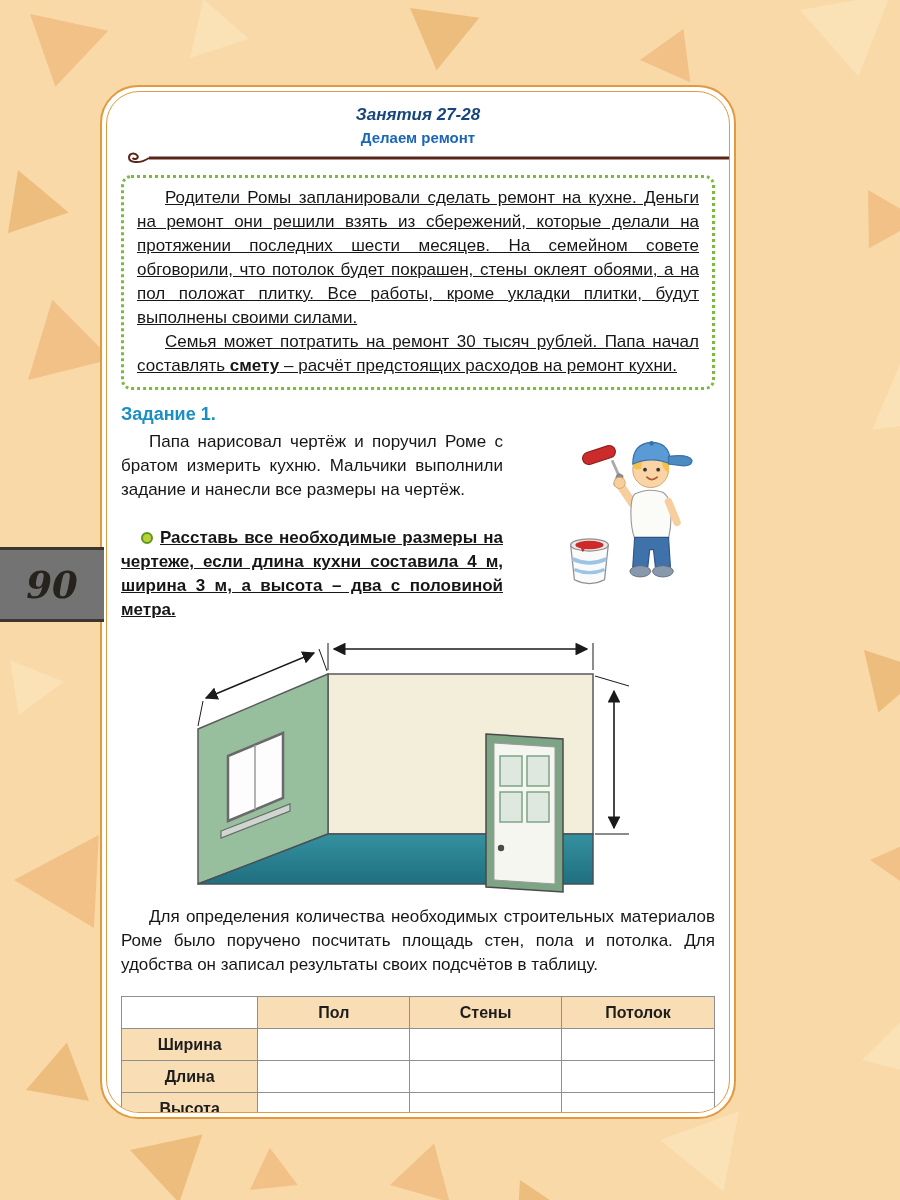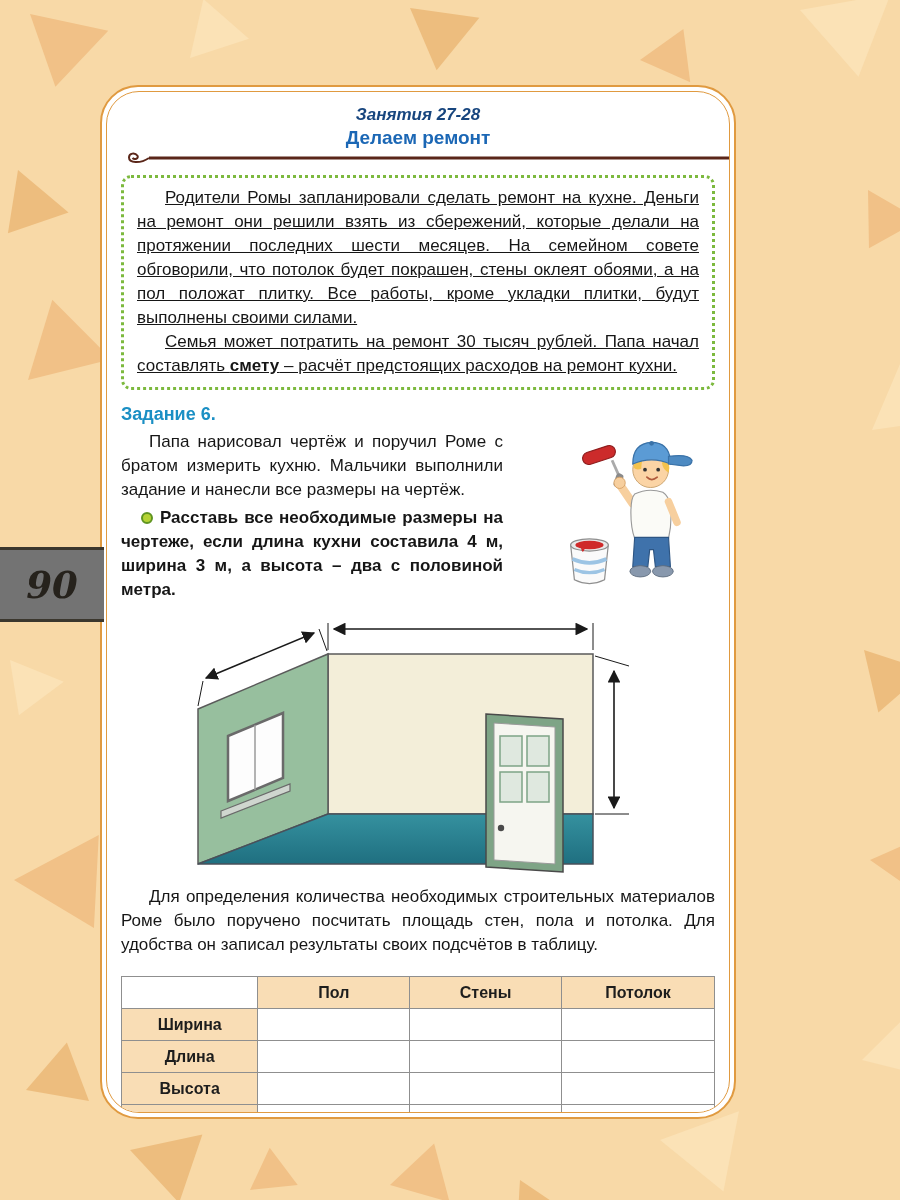--- a/index.html
+++ b/index.html
@@ -23,37 +23,37 @@
   .page-tab {
     position:absolute; left:0; top:547px; width:104px; height:75px;
     background:#737373; border-top:3px solid #3b372e; border-bottom:3px solid #3b372e;
     z-index:3; display:flex; align-items:center; justify-content:center;
     font-family:"DejaVu Serif", serif; font-style:italic; font-weight:bold;
     font-size:37px; color:#26221c;
   }
 
   .header { text-align:center; }
   .lesson-label { color:#17457e; font-weight:bold; font-style:italic; font-size:17px; line-height:21px; }
-  .page-title  { color:#1b67b5; font-weight:bold; font-size:19px; line-height:23px; margin-top:1px; }
+  .page-title  { color:#1b67b5; font-weight:bold; font-size:15px; line-height:23px; margin-top:1px; }
   .divider { display:block; margin:1px auto 0; }
 
   .intro-box {
     border:3px dotted #7cb93e; border-radius:10px;
     padding:8px 13px 9px; margin-top:9px;
     font-size:17px; line-height:24px; text-align:justify;text-decoration:underline;
   }
   .indent { text-indent:28px; }
 
   .task-heading { color:#1a8fc4; font-weight:bold; font-size:18px; margin:14px 0 5px; }
 
   .task-row { display:flex; align-items:flex-start;gap:40px; }
   .task-text-col { width:508px; font-size:17px; line-height:24px; text-align:justify; }
   .task-illustration { flex:1; display:flex; justify-content:center; padding-top:2px; }
 
-  .bullet-p { font-weight:bold; margin-top:4px; text-indent:20px; }
+  .bullet-p { font-weight:bold; margin-top:24px; text-indent:20px;text-decoration:underline; }
   .bullet-dot {
     display:inline-block; width:12px; height:12px; border-radius:50%;
     background:#b5d334; border:2.5px solid #5f9421; vertical-align:-1px; margin-right:7px;
   }
 
   .figure-wrap { display:flex; justify-content:center; margin:12px 0 6px; }
 
   .table-intro { font-size:17px; line-height:24px; text-align:justify; margin-top:6px; }
 
   table.measure { width:100%; border-collapse:collapse; margin-top:19px; }
@@ -109,21 +109,21 @@
           <path d="M28,8 C19,14 8,13 8,7.5 C8,3 14,2.2 16.5,5.8 C18,8.6 13.5,10.2 11.5,8" stroke="#5a2619" stroke-width="2" fill="none"></path>
           <path d="M662,8 C671,14 682,13 682,7.5 C682,3 676,2.2 673.5,5.8 C672,8.6 676.5,10.2 678.5,8" stroke="#5a2619" stroke-width="2" fill="none"></path>
         </svg>
       </div>
 
       <div class="intro-box">
         <p class="indent">Родители Ромы запланировали сделать ремонт на кухне. Деньги на ремонт они решили взять из сбережений, которые делали на протяжении последних шести месяцев.  На семейном совете обговорили, что потолок будет покрашен, стены оклеят обоями, а на пол положат плитку. Все работы, кроме укладки плитки, будут выполнены своими силами.</p>
         <p class="indent"><span>Семья может потратить на ремонт 30 тысяч рублей. Папа  начал составлять </span><b>смету</b><span> – расчёт предстоящих расходов на ремонт кухни.</span></p>
       </div>
 
-      <div class="task-heading">Задание 6.</div>
+      <div class="task-heading">Задание 1.</div>
 
       <div class="task-row">
         <div class="task-text-col">
           <p class="indent">Папа нарисовал чертёж и поручил Роме с братом измерить кухню. Мальчики выполнили задание и нанесли все размеры на чертёж.</p>
           <p class="bullet-p"><span class="bullet-dot"></span><span>Расставь все необходимые размеры на чертеже, если длина кухни составила 4 м, ширина 3 м, а высота – два с половиной метра.</span></p>
         </div>
 
         <div class="task-illustration">
           <svg width="172" height="160" viewBox="0 0 160 170">
 

